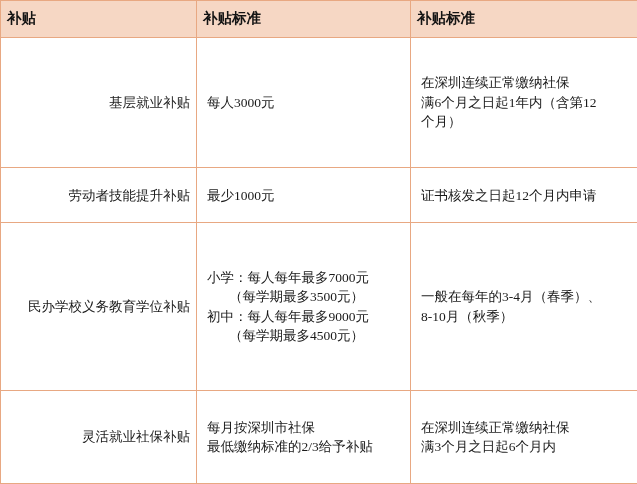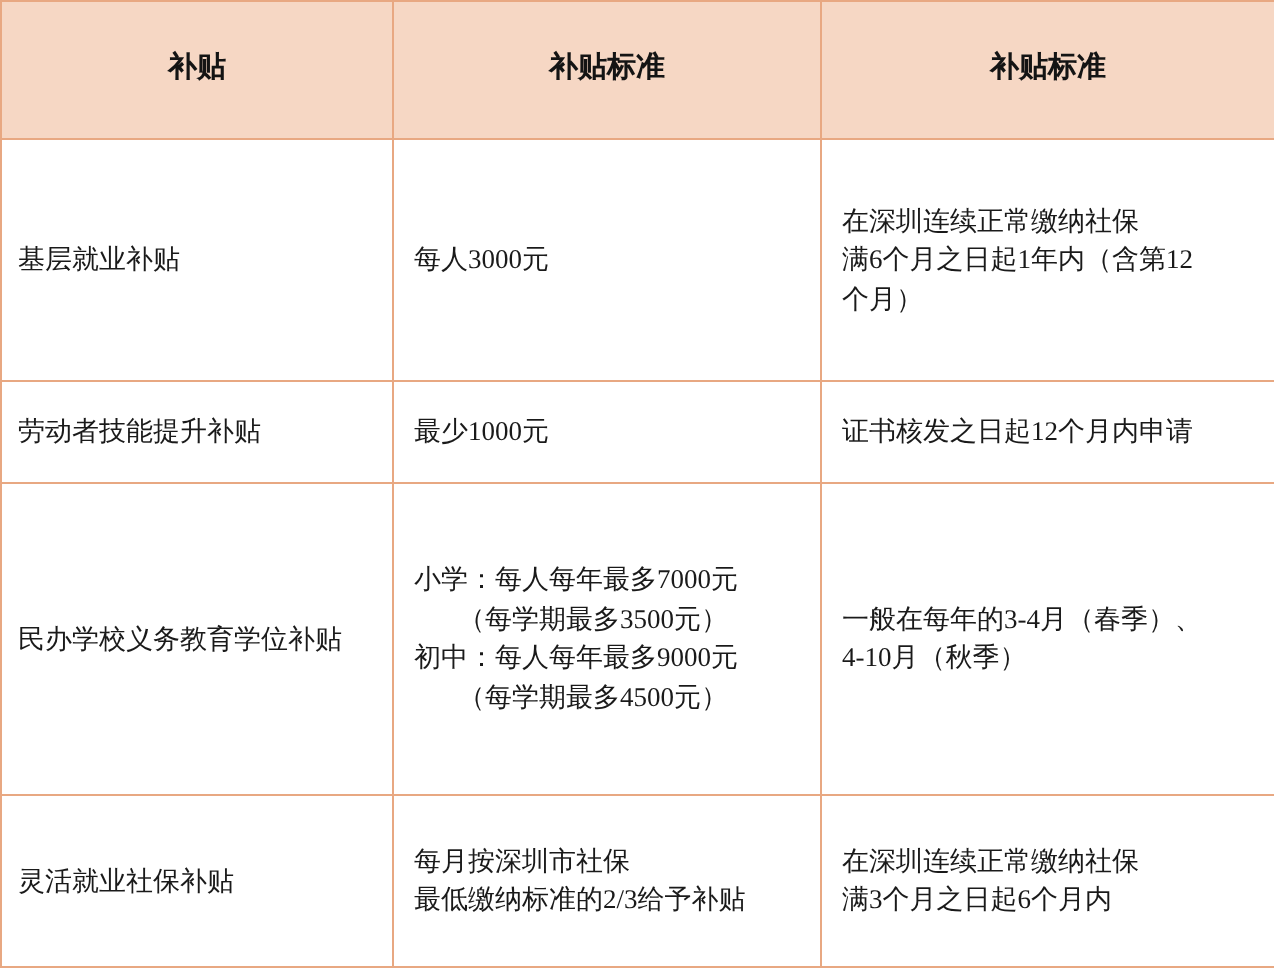--- a/index.html
+++ b/index.html
@@ -27,29 +27,29 @@
   .subsidy-table th,
   .subsidy-table td {
     border: 1px solid #e8a882;
     vertical-align: middle;
     padding: 4px 6px;
     font-size: 13.5px;
     line-height: 1.45;
   }
   .subsidy-table thead th {
     background: #f6d7c4;
-    text-align: center;
+    text-align: left;
     font-weight: bold;
     font-size: 14.5px;
     height: 30px;
-    padding: 19px 6px;
+    padding: 3px 6px;
     color: #141414;
   }
   td.name {
-    text-align: left;
+    text-align: right;
     padding-left: 8px;
   }
   td.std, td.time {
     text-align: left;
     padding-left: 10px;
   }
   .cellline {
     display: block;
     white-space: pre;
     font-family: Liberation Serif, serif;
@@ -98,21 +98,21 @@
       <tr>
         <td class="name">民办学校义务教育学位补贴</td>
         <td class="std">
           <span class="cellline">小学：每人每年最多7000元</span>
           <span class="cellline indent">（每学期最多3500元）</span>
           <span class="cellline">初中：每人每年最多9000元</span>
           <span class="cellline indent">（每学期最多4500元）</span>
         </td>
         <td class="time">
           <span class="cellline">一般在每年的3-4月（春季）、</span>
-          <span class="cellline">4-10月（秋季）</span>
+          <span class="cellline">8-10月（秋季）</span>
         </td>
       </tr>
       <tr>
         <td class="name">灵活就业社保补贴</td>
         <td class="std">
           <span class="cellline">每月按深圳市社保</span>
           <span class="cellline">最低缴纳标准的2/3给予补贴</span>
         </td>
         <td class="time">
           <span class="cellline">在深圳连续正常缴纳社保</span>

